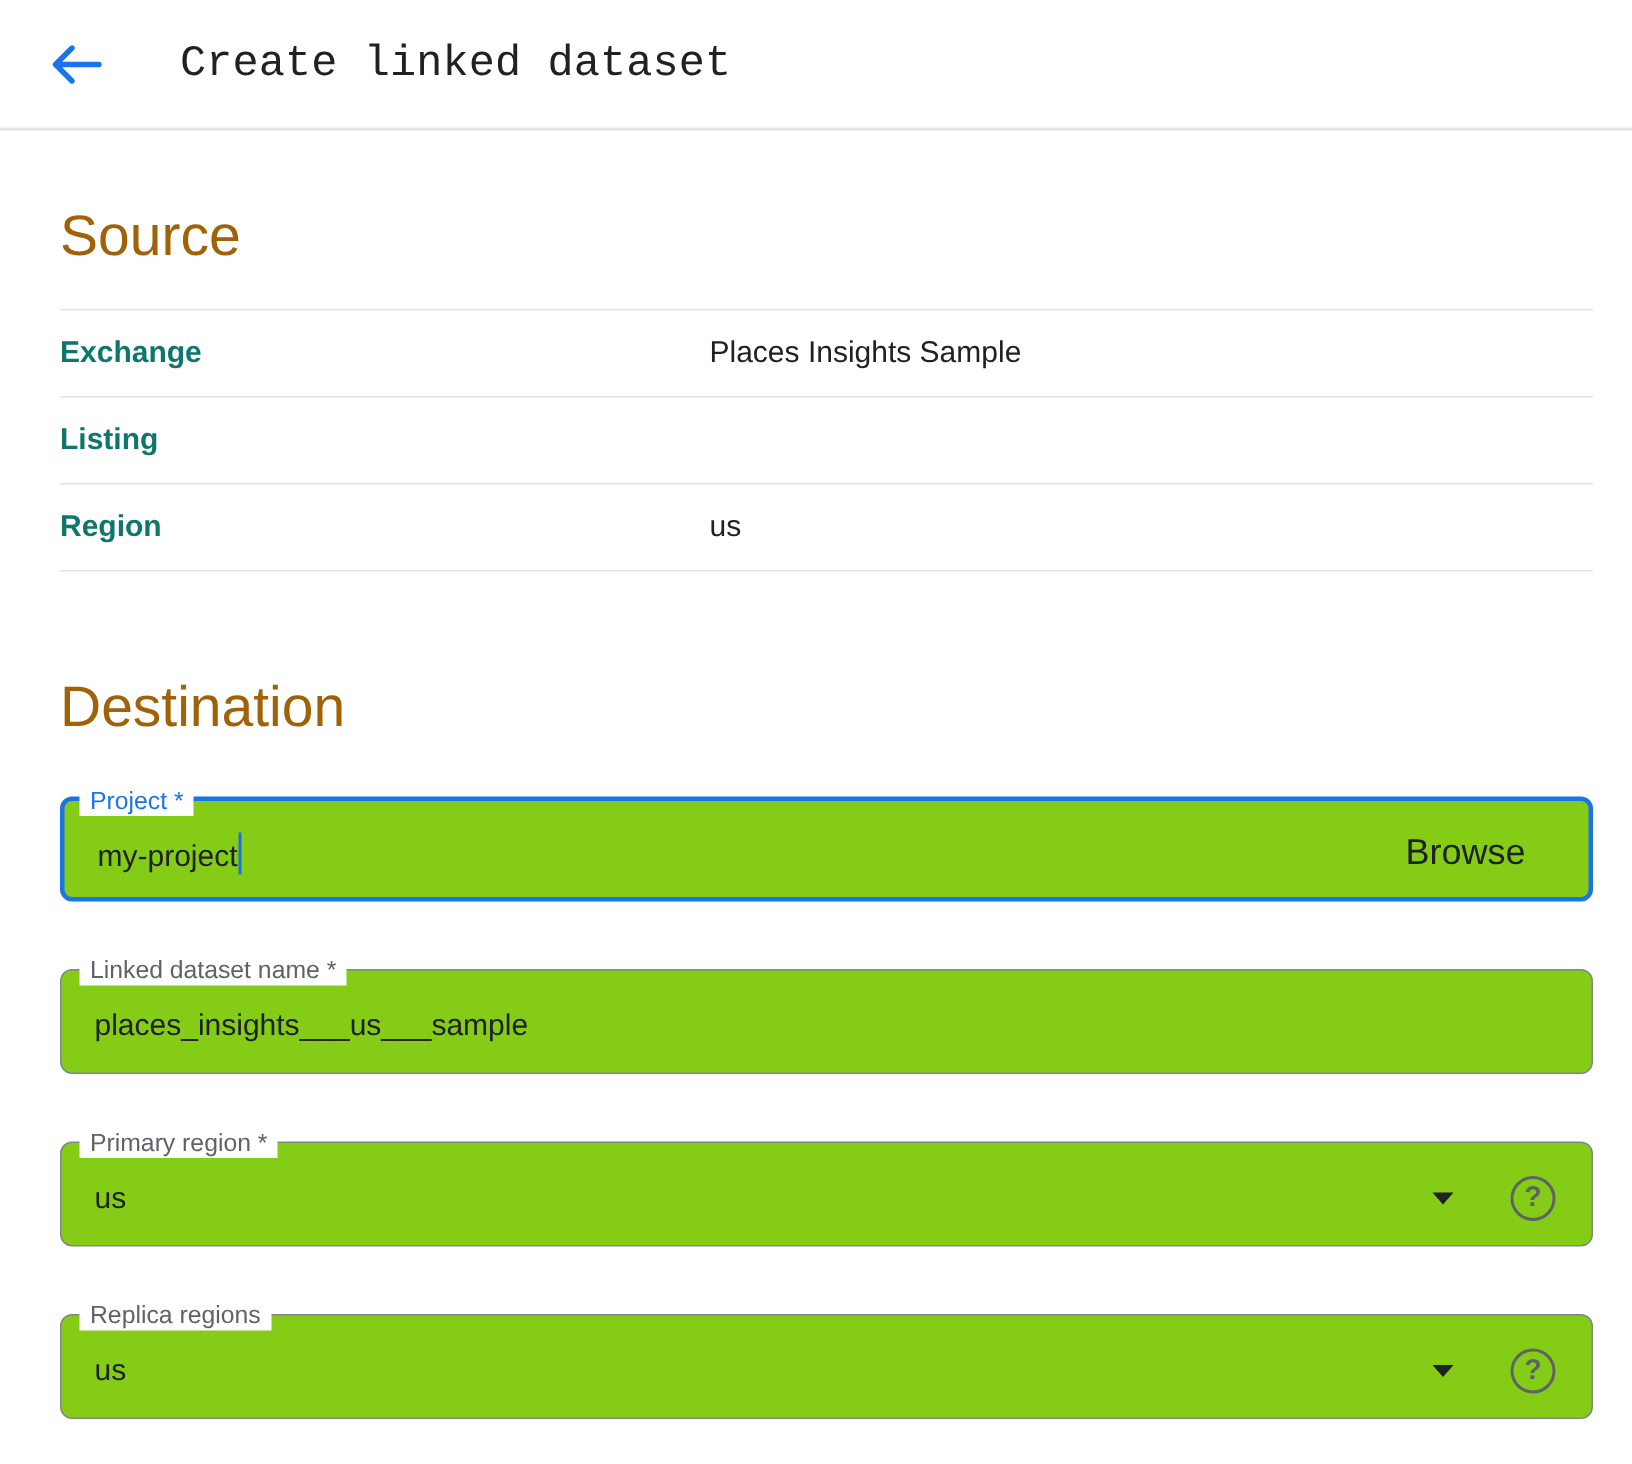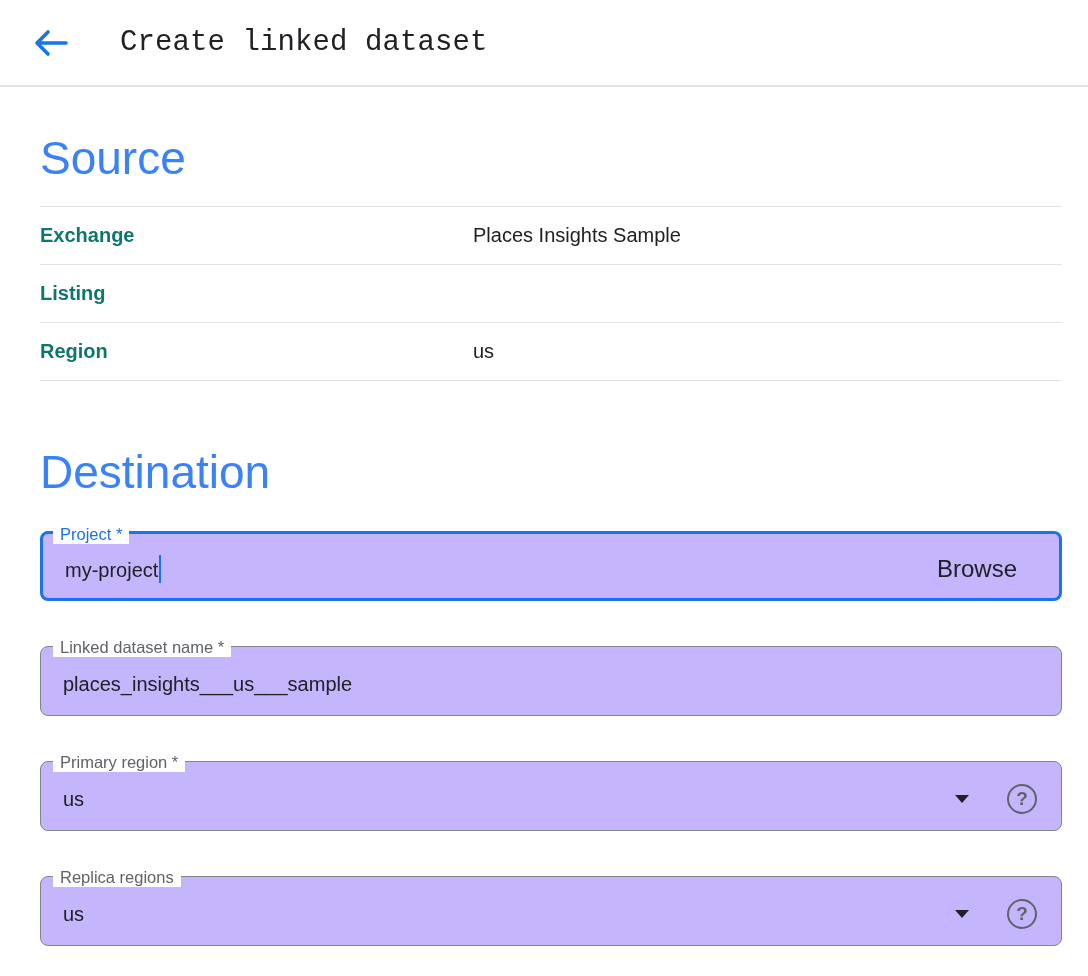--- a/index.html
+++ b/index.html
@@ -30,24 +30,24 @@
     font-size: 29px;
     font-weight: 400;
     color: #202124;
     letter-spacing: 0.1px;
   }
 
   
   .content { padding: 0 26px 0 40px; }
 
   .section-heading {
-    font-size: 46px;
+    font-size: 38px;
     font-weight: 400;
     line-height: 42px;
-    color: #3b82f6;
+    color: #a16207;
   }
   .source-heading { margin-top: 50px; }
   .dest-heading   { margin-top: 70px; margin-bottom: 38px; }
 
   
   .source-table { margin-top: 27px; border-top: 1px solid #e3e3e6; }
   .source-row {
     display: flex;
     align-items: center;
     height: 58px;
@@ -65,21 +65,21 @@
     color: #202124;
   }
 
   
   .field {
     position: relative;
     height: 70px;
     border: 1px solid #80868b;
     border-radius: 8px;
     margin-bottom: 45px;
-    background: #c4b5fd;
+    background: #84cc16;
   }
   .field.focused {
     border: 3px solid #1a73e8;
   }
   .field-label {
     position: absolute;
     top: -10px;
     left: 12px;
     background: #ffffff;
     padding: 0 7px;

